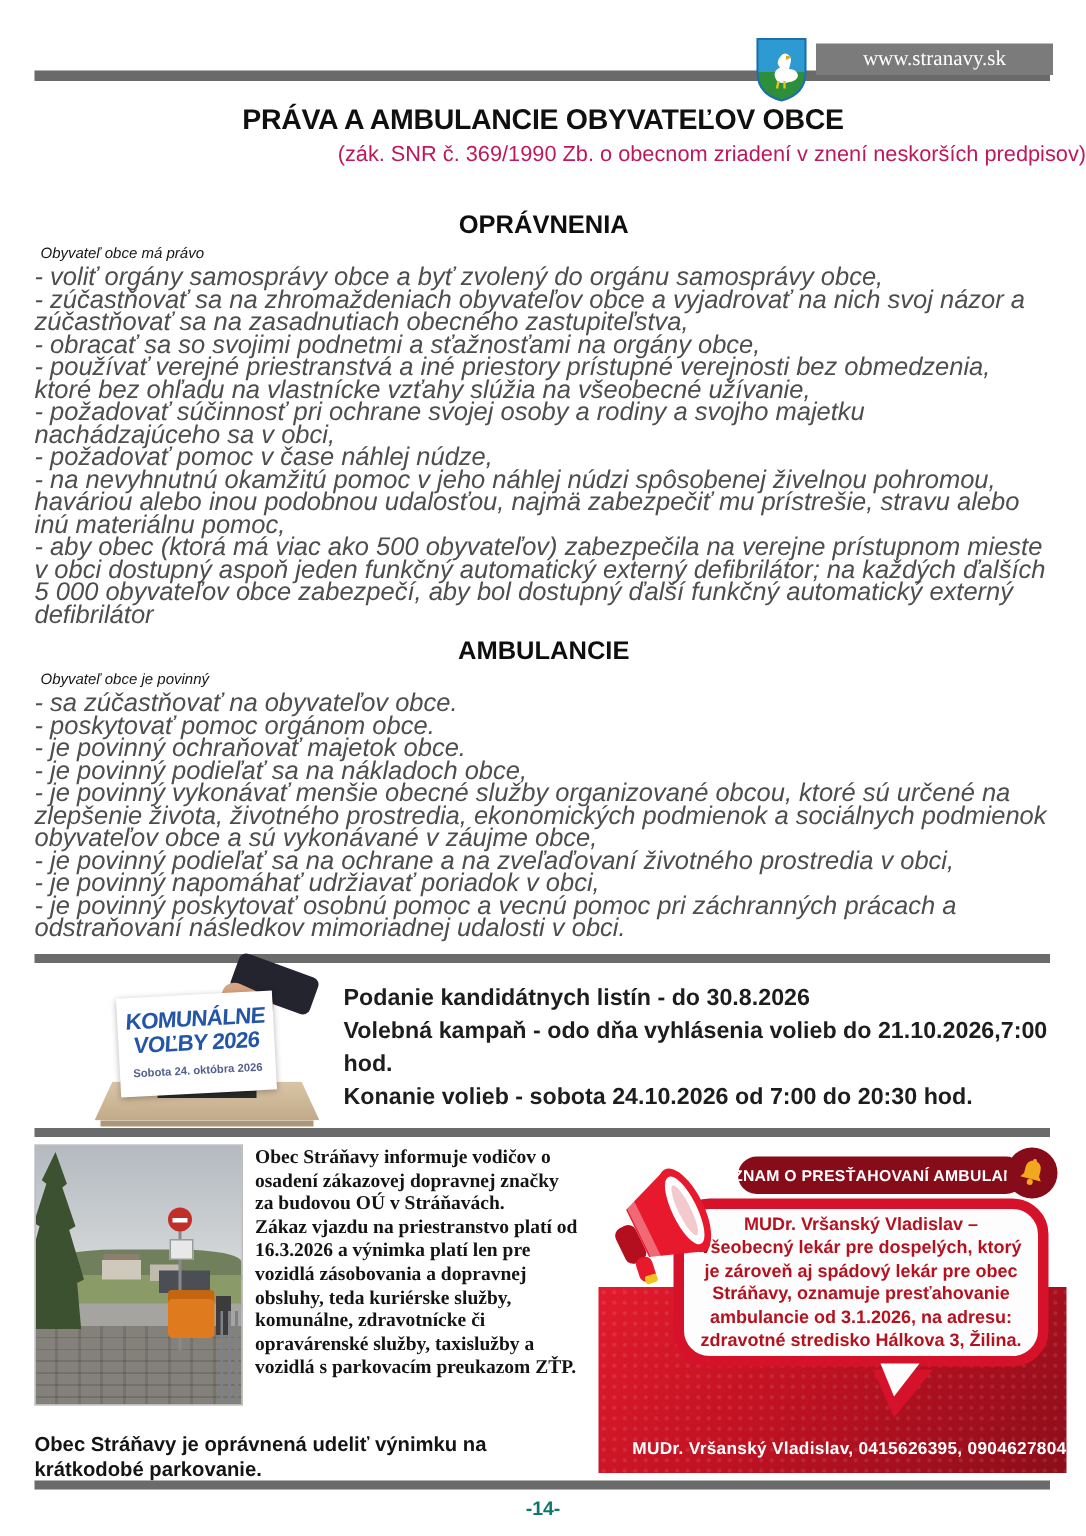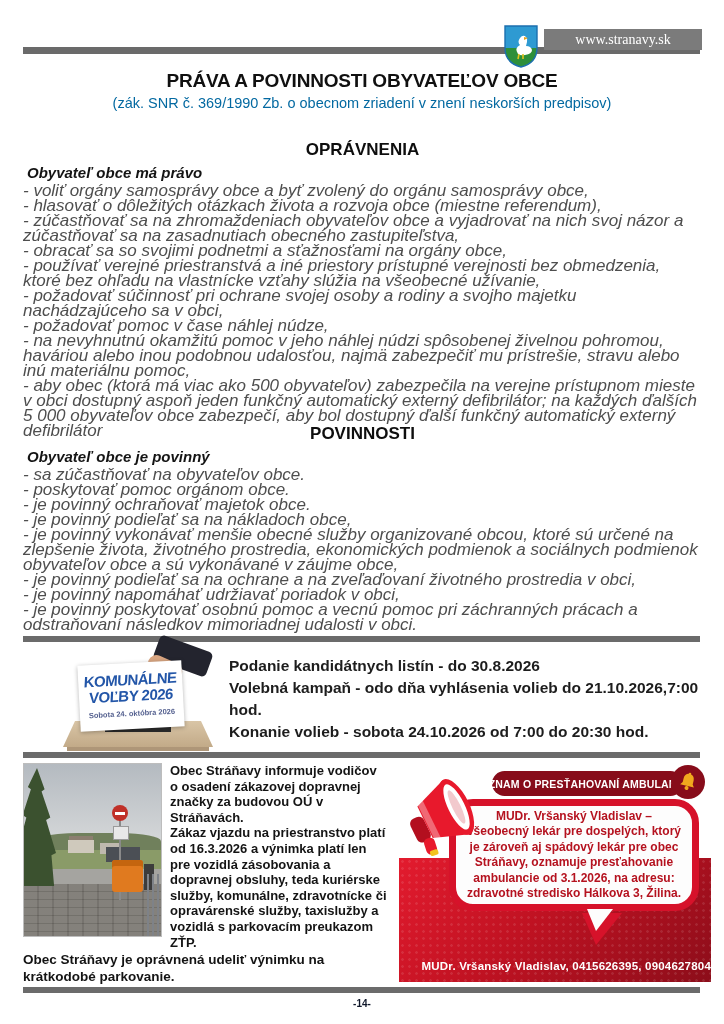--- a/index.html
+++ b/index.html
@@ -11,27 +11,27 @@
   
   .top-bar { position:absolute; left:23px; right:24px; top:47px; height:7px; background:#6a6a6a; }
   .crest { position:absolute; left:504px; top:25px; width:34px; height:43px; z-index:3; }
   .www-box {
     position:absolute; left:544px; top:29px; width:158px; height:21px; background:#7b7b7b;
     color:#ffffff; font-family:"Liberation Serif", serif; font-size:14px;
     display:flex; align-items:center; justify-content:center; z-index:2;
   }
   .page-title { position:absolute; left:0; right:0; top:70px; text-align:center;
     font-size:19px; font-weight:bold; letter-spacing:-0.2px; color:#101010; }
-  .page-subtitle { position:absolute; left:0; right:0; top:95px; text-align:center;
-    font-size:14.5px; color:#0369a1; }
+  .page-subtitle { position:absolute; left:0; right:0; top:95px; text-align:right;
+    font-size:14.5px; color:#be185d; }
 
   
   .sec { position:absolute; left:23px; right:22px; }
   .sec-h { text-align:center; font-size:17px; font-weight:bold; color:#0e0e0e; }
-  .sec-sub { font-size:15px; font-weight:bold; font-style:italic; color:#141414; margin:4px 0 2px 4px; }
+  .sec-sub { font-size:10px; font-weight:normal; font-style:italic; color:#141414; margin:4px 0 2px 4px; }
   .doc-list div { font-size:17px; line-height:15px; color:#4e4e4e;font-style:italic; }
 
   .divider { position:absolute; left:23px; right:24px; height:6px; background:#6b6b6b; }
 
   
   .elections { position:absolute; left:23px; right:22px; top:646px; height:106px; display:flex; align-items:center; }
   .ballot-art { position:relative; width:150px; height:104px; margin-left:40px; flex:0 0 auto; }
   .sleeve { position:absolute; right:2px; top:-4px; width:56px; height:26px; background:#23242e; border-radius:5px; transform:rotate(20deg); }
   .hand { position:absolute; right:30px; top:12px; width:36px; height:17px; background:#d8a581; border-radius:9px; transform:rotate(24deg); }
   .finger { position:absolute; right:56px; top:24px; width:22px; height:8px; background:#d8a581; border-radius:4px; transform:rotate(30deg); }
@@ -41,42 +41,42 @@
   .ballot-caption { font-size:7.5px; color:#54608f; margin-top:5px; font-weight:bold; }
   .lid { position:absolute; bottom:4px; left:0; right:0; height:26px;
     background:linear-gradient(#d9c5a6,#c2aa88); clip-path:polygon(8% 0,92% 0,100% 100%,0 100%); z-index:1; }
   .slot { position:absolute; left:50%; top:6px; width:66px; height:5px; margin-left:-33px; background:#2a2a2a; }
   .lid-base { position:absolute; bottom:0; left:4px; right:4px; height:4px; background:#ae9678; }
   .election-text { margin-left:16px; font-weight:bold; font-size:15.5px; line-height:22px; color:#1d1d1d; }
 
   
   .bottom { position:absolute; left:23px; right:22px; top:763px; display:flex; align-items:flex-start; }
   .parking-card { width:364px; flex:0 0 auto; }
-  .parking-top { display:flex; }
+  .parking-top { display:flex;font-family:Liberation Serif, serif; }
   .photo { position:relative; width:137px; height:172px; flex:0 0 auto; border:1px solid #bdbdbd; overflow:hidden; background:#c7cbce; }
   .sky { position:absolute; left:0; right:0; top:0; height:50%; background:linear-gradient(#b4bac0,#d8dadb); }
   .treeline { position:absolute; left:0; right:0; top:40%; height:12%; background:#70805c; border-radius:40% 30% 0 0/60% 40% 0 0; }
   .grass { position:absolute; left:0; right:0; top:50%; height:13%; background:#8a9b68; }
   .road { position:absolute; left:0; right:0; top:61%; bottom:0; background:#a5a4a0; }
   .pavers { position:absolute; left:0; right:0; bottom:0; height:30%;
     background:repeating-linear-gradient(90deg,#bab8b4 0 13px,#a6a4a0 13px 15px),repeating-linear-gradient(#b5b3af 0 7px,#9e9c98 7px 8px); background-blend-mode:multiply; }
   .conifer { position:absolute; left:-6px; top:4px; width:38px; height:118px; background:#3b512f;
     clip-path:polygon(50% 0,70% 18%,62% 20%,85% 42%,74% 44%,100% 72%,88% 74%,95% 100%,0 100%,8% 70%,0 68%,22% 42%,12% 40%,34% 18%,26% 16%); }
   .house1 { position:absolute; left:44px; top:44%; width:26px; height:13px; background:#cfc9bc; box-shadow:0 -5px 0 -1px #8c7f70; }
   .house2 { position:absolute; left:76px; top:46%; width:20px; height:11px; background:#bfb9ae; }
   .gate { position:absolute; left:82px; top:48%; width:34px; height:15px; background:#4b4f55; }
   .pole { position:absolute; left:95px; top:27%; width:2px; height:52%; background:#8a8a8a; }
   .sign-noentry { position:absolute; left:88px; top:24%; width:16px; height:16px; border-radius:50%; background:#c03028; }
   .sign-noentry::after { content:""; position:absolute; left:3px; top:6.5px; width:10px; height:3px; background:#ffffff; }
   .sign-plate { position:absolute; left:89px; top:36%; width:14px; height:12px; background:#e8e8e8; border:1px solid #9a9a9a; }
   .dumpster { position:absolute; left:88px; top:56%; width:31px; height:32px; background:#e07a1f; border-radius:3px; box-shadow:inset 0 6px 0 #c4650f; }
   .bin2 { position:absolute; left:120px; top:58%; width:10px; height:26px; background:#3c3c3c; }
   .fence { position:absolute; right:0; top:64%; width:14px; bottom:0; background:repeating-linear-gradient(90deg,#7e8288 0 2px,transparent 2px 5px); }
   .side-text { margin-left:8px; font-weight:bold; font-size:13px; line-height:15.6px; color:#141414; white-space:pre-line; }
-  .parking-bottom { margin-top:2px; font-weight:bold; font-size:13.5px; line-height:16.5px; color:#141414; }
+  .parking-bottom { margin-top:18px; font-weight:bold; font-size:13.5px; line-height:16.5px; color:#141414; }
 
   
   .amb { position:relative; width:314px; height:219px; margin-left:10px; flex:0 0 auto; }
   .amb-red { position:absolute; left:2px; right:0; top:95px; bottom:0;
     background:
       radial-gradient(rgba(255,255,255,.10) 1px, transparent 1.6px),
       linear-gradient(135deg,#e31b2e 0%,#c01222 45%,#8c0d1a 100%);
     background-size:7px 7px,100% 100%; }
   .amb-badge { position:absolute; left:95px; right:28px; top:8px; height:25px; background:#870c1a;
     border-radius:13px; display:flex; align-items:center; justify-content:center; z-index:5;
@@ -89,21 +89,21 @@
   .bubble-text { color:#b5121f; font-weight:bold; font-size:12px; line-height:15.5px; text-align:center; }
   .tail-out { position:absolute; left:185px; top:150px; width:0; height:0; z-index:2;
     border-left:14px solid transparent; border-right:26px solid transparent; border-top:32px solid #d6122a; }
   .tail-in { position:absolute; left:190px; top:146px; width:0; height:0; z-index:4;
     border-left:9px solid transparent; border-right:17px solid transparent; border-top:22px solid #fdfdfd; }
   .megaphone { position:absolute; left:0px; top:10px; width:92px; height:88px; z-index:4; }
   .amb-contact { position:absolute; left:0; right:0; bottom:10px; text-align:right;
     color:#ffffff; font-weight:bold; font-size:11.5px; letter-spacing:0.2px; z-index:5; }
 
   
-  .page-num { position:absolute; left:0; right:0; top:998px; text-align:center; font-weight:bold; font-size:10px; color:#0f172a; }
+  .page-num { position:absolute; left:0; right:0; top:998px; text-align:center; font-weight:bold; font-size:13px; color:#0f766e; }
 </style>
 </head>
 <body>
 
 <div id="page">
 
   <div class="top-bar"></div>
   <div class="crest">
     <svg width="34" height="43" viewBox="0 0 34 43">
       <defs>
@@ -116,41 +116,40 @@
         <rect y="23" width="34" height="20" fill="#2e8f3a"></rect>
         <path d="M14 29 q-4 -6 2 -9 q-3 -3 0 -7 q3 -4 6 -1 q2 2 1 5 l-1 4 q5 0 6 4 q0 4 -7 5 q-5 1 -7 -1z" fill="#ffffff"></path>
         <path d="M15 29 l-1 5 M19 29 l0 5" stroke="#e3c41c" stroke-width="1.6" fill="none"></path>
         <path d="M20 12 l4 1 l-4 2z" fill="#e3a11c"></path>
       </g>
       <path d="M1,1 H33 V23 Q33 38 17 42 Q1 38 1 23 Z" fill="none" stroke="#1c6fae" stroke-width="1.4"></path>
     </svg>
   </div>
   <div class="www-box">www.stranavy.sk</div>
 
-  <div class="page-title">PRÁVA A POVINNOSTI OBYVATEĽOV OBCE</div>
+  <div class="page-title">PRÁVA A AMBULANCIE OBYVATEĽOV OBCE</div>
   <div class="page-subtitle">(zák. SNR č. 369/1990 Zb. o obecnom zriadení v znení neskorších predpisov)</div>
 
   <div class="sec" style="top:140px;">
     <div class="sec-h">OPRÁVNENIA</div>
     <div class="sec-sub">Obyvateľ obce má právo</div>
     <div class="doc-list">
         <div>- voliť orgány samosprávy obce a byť zvolený do orgánu samosprávy obce,</div>
-        <div>- hlasovať o dôležitých otázkach života a rozvoja obce (miestne referendum),</div>
         <div>- zúčastňovať sa na zhromaždeniach obyvateľov obce a vyjadrovať na nich svoj názor a zúčastňovať sa na zasadnutiach obecného zastupiteľstva,</div>
         <div>- obracať sa so svojimi podnetmi a sťažnosťami na orgány obce,</div>
         <div>- používať verejné priestranstvá a iné priestory prístupné verejnosti bez obmedzenia, ktoré bez ohľadu na vlastnícke vzťahy slúžia na všeobecné užívanie,</div>
         <div>- požadovať súčinnosť pri ochrane svojej osoby a rodiny a svojho majetku nachádzajúceho sa v obci,</div>
         <div>- požadovať pomoc v čase náhlej núdze,</div>
         <div>- na nevyhnutnú okamžitú pomoc v jeho náhlej núdzi spôsobenej živelnou pohromou, haváriou alebo inou podobnou udalosťou, najmä zabezpečiť mu prístrešie, stravu alebo inú materiálnu pomoc,</div>
         <div>- aby obec (ktorá má viac ako 500 obyvateľov) zabezpečila na verejne prístupnom mieste v obci dostupný aspoň jeden funkčný automatický externý defibrilátor; na každých ďalších 5 000 obyvateľov obce zabezpečí, aby bol dostupný ďalší funkčný automatický externý defibrilátor</div>
       </div>
   </div>
 
   <div class="sec" style="top:424px;">
-    <div class="sec-h">POVINNOSTI</div>
+    <div class="sec-h">AMBULANCIE</div>
     <div class="sec-sub">Obyvateľ obce je povinný</div>
     <div class="doc-list">
         <div>- sa zúčastňovať na obyvateľov obce.</div>
         <div>- poskytovať pomoc orgánom obce.</div>
         <div>- je povinný ochraňovať majetok obce.</div>
         <div>- je povinný podieľať sa na nákladoch obce,</div>
         <div>- je povinný vykonávať menšie obecné služby organizované obcou, ktoré sú určené na zlepšenie života, životného prostredia, ekonomických podmienok a sociálnych podmienok obyvateľov obce a sú vykonávané v záujme obce,</div>
         <div>- je povinný podieľať sa na ochrane a na zveľaďovaní životného prostredia v obci,</div>
         <div>- je povinný napomáhať udržiavať poriadok v obci,</div>
         <div>- je povinný poskytovať osobnú pomoc a vecnú pomoc pri záchranných prácach a odstraňovaní následkov mimoriadnej udalosti v obci.</div>

